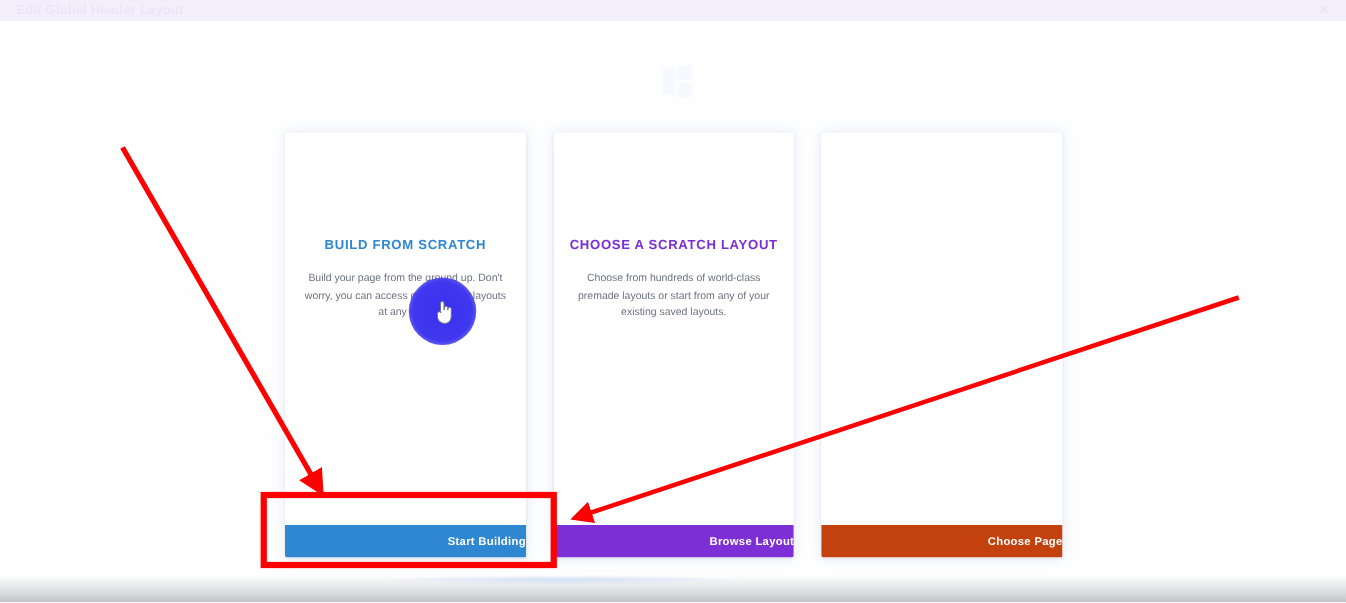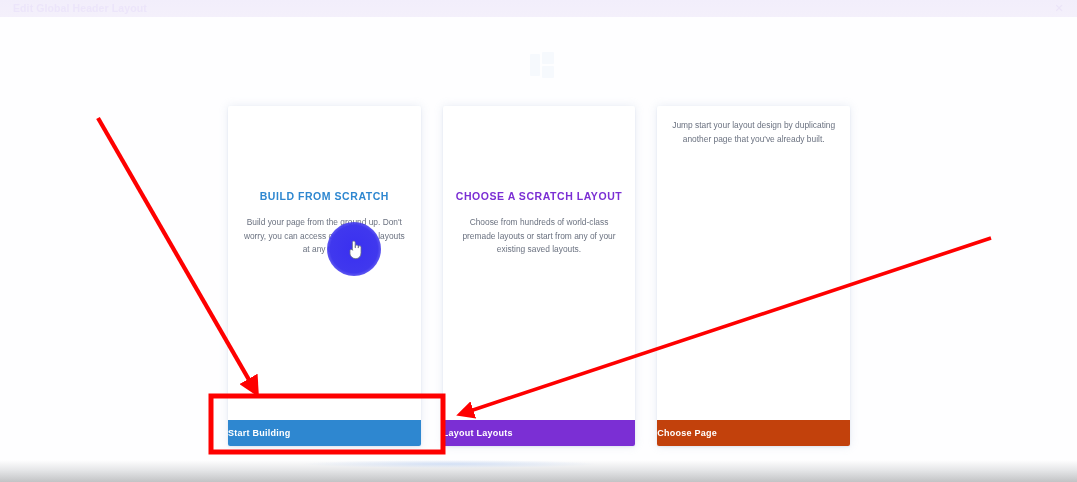--- a/index.html
+++ b/index.html
@@ -112,21 +112,21 @@
     line-height: 1.62;
     color: #6b7280;
   }
 
   .card-btn {
     position: absolute;
     left: 0; bottom: 0;
     width: 100%;
     height: 26px;
     line-height: 26px;
-    text-align: left;
+    text-align: right;
     font-size: 9px;
     font-weight: bold;
     letter-spacing: .25px;
     color: #ffffff;
     cursor: pointer;
     user-select: none;
   }
 
   
   #bottombar {
@@ -186,25 +186,24 @@
 
       <div class="card">
         <div class="card-title" style="color:#2e87d0">BUILD FROM SCRATCH</div>
         <div class="card-desc">Build your page from the ground up. Don't worry, you can access our premade layouts at any time.</div>
         <div class="card-btn" style="background:#2e87d0">Start Building</div>
       </div>
 
       <div class="card">
         <div class="card-title" style="color:#7b2fd4">CHOOSE A SCRATCH LAYOUT</div>
         <div class="card-desc">Choose from hundreds of world-class premade layouts or start from any of your existing saved layouts.</div>
-        <div class="card-btn" style="background:#7b2fd4">Layout Layouts</div>
+        <div class="card-btn" style="background:#7b2fd4">Browse Layout</div>
       </div>
 
       <div class="card">
-        <div class="card-desc">Jump start your layout design by duplicating another page that you've already built.</div>
         <div class="card-btn" style="background:#c2410c">Choose Page</div>
       </div>
 
     </div>
 
     <div id="click-halo" style="left: 327px; top: 205px;"></div>
     <svg id="cursor-hand" viewBox="0 0 16 20" style="left: 347px; top: 223px;">
       <path d="M5.4 8.4V2.6c0-.8.6-1.5 1.4-1.5s1.4.7 1.4 1.5v5.2h.2V6.4c0-.8.6-1.4 1.4-1.4s1.4.6 1.4 1.4v1.5h.2V7.2c0-.8.6-1.4 1.3-1.4s1.3.6 1.3 1.4v5.6c0 3.3-1.9 5.9-5.1 5.9-3.2 0-5.3-2-5.9-4.6L3 11.3c-.2-.8.2-1.6 1-1.8.7-.2 1.3.2 1.6.8l-.2-1.9z" fill="#ffffff" stroke="#6b7280" stroke-width=".8"></path>
     </svg>
 

